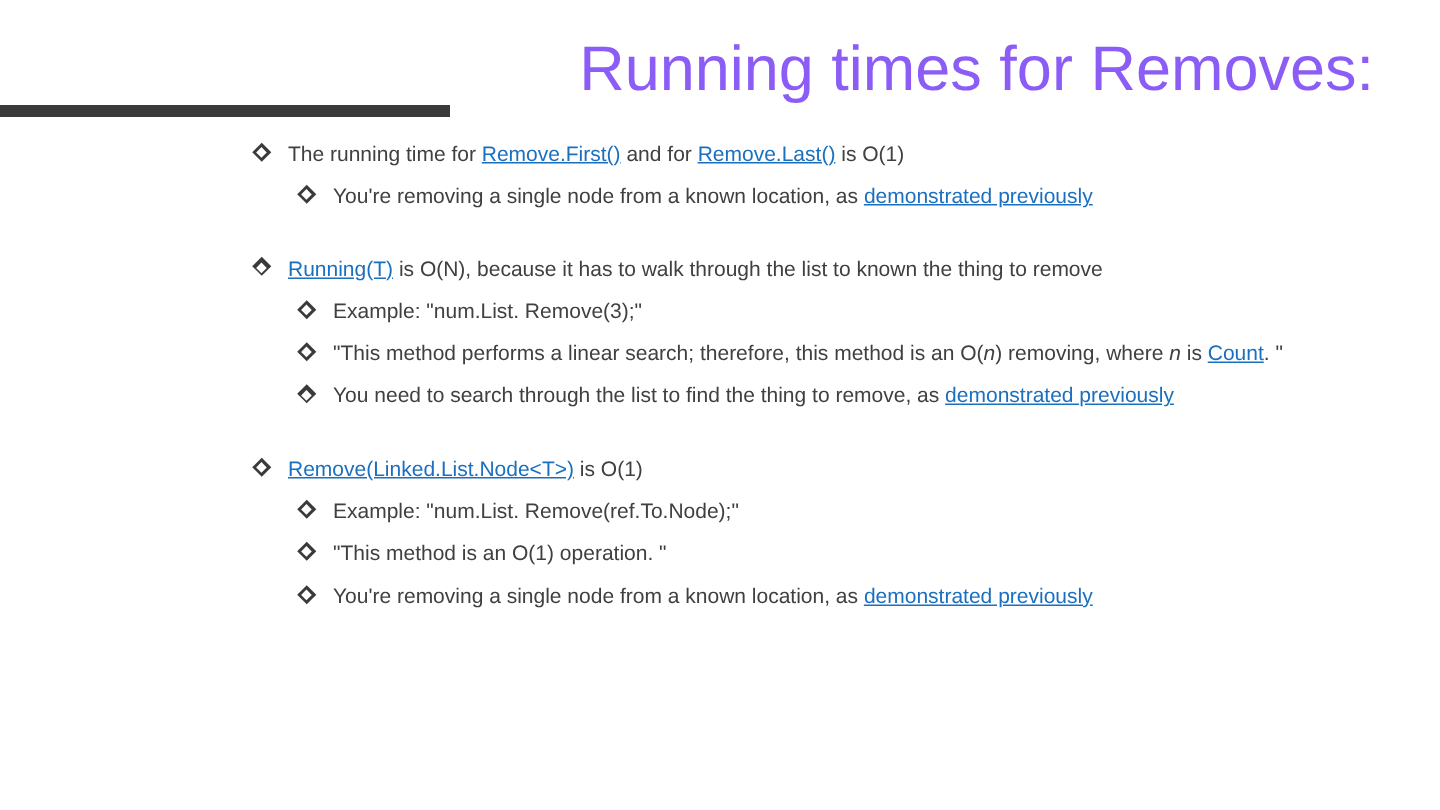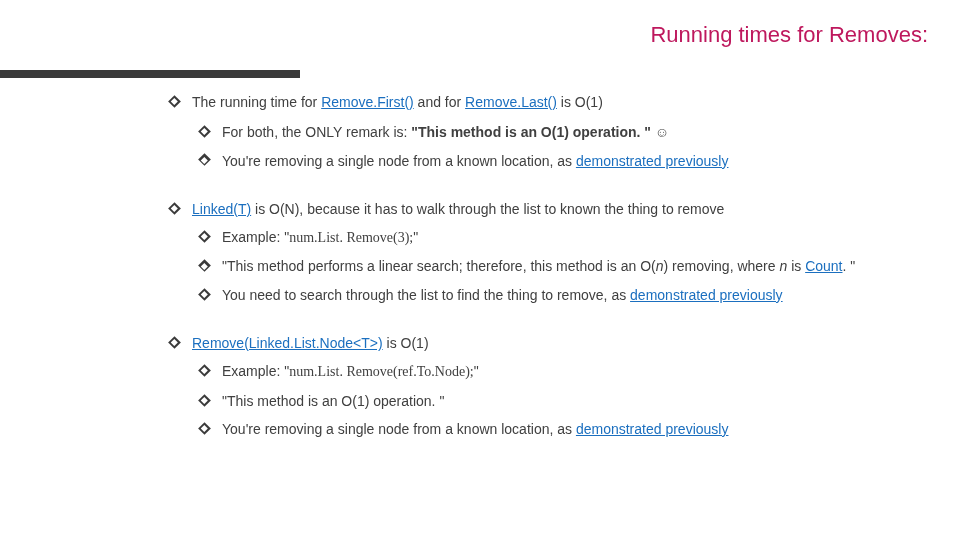--- a/index.html
+++ b/index.html
@@ -17,23 +17,23 @@
     width: 960px;
     height: 540px;
     box-sizing: border-box;
   }
   .title {
     position: absolute;
     top: 22px;
     left: 0;
     right: 0;
     text-align: right;
-    padding-right: 32px;
-    font-size: 22px;
-    color: #be185d;
+    padding-right: 44px;
+    font-size: 42px;
+    color: #8b5cf6;
     font-weight: 400;
   }
   .underline-bar {
     position: absolute;
     top: 70px;
     left: 0;
     width: 300px;
     height: 8px;
     background: #3a3a3a;
   }
@@ -75,45 +75,42 @@
     height: 4.6px;
     background: #ffffff;
     transform: rotate(45deg);
   }
   .link {
     color: #1b6fbf;
     text-decoration: underline;
   }
   .bold { font-weight: bold; }
   .ital { font-style: italic; }
-  .code { font-family: Liberation Serif, serif; }
+  .code { font-family: Liberation Sans, sans-serif; }
   .gap-lg { margin-top: 28px; }
   .gap-md { margin-top: 10px; }
 </style>
 </head>
 <body>
 <div class="slide">
 
 <div class="title">Running times for Removes:</div>
 <div class="underline-bar"></div>
 
 <div class="body">
 
   <div class="b1">
     <span>The running time for </span><span class="link">Remove.First()</span><span> and for </span><span class="link">Remove.Last()</span><span> is O(1)</span>
   </div>
-  <div class="b2 gap-md">
-    <span>For both, the ONLY remark is: </span><span class="bold">"This method is an O(1) operation. "</span><span> ☺</span>
-  </div>
   <div class="b2">
     <span>You're removing a single node from a known location, as </span><span class="link">demonstrated previously</span>
   </div>
 
   <div class="b1 gap-lg">
-    <span class="link">Linked(T)</span><span> is O(N), because it has to walk through the list to known the thing to remove</span>
+    <span class="link">Running(T)</span><span> is O(N), because it has to walk through the list to known the thing to remove</span>
   </div>
   <div class="b2">
     <span>Example: "</span><span class="code">num.List. Remove(3);</span><span>"</span>
   </div>
   <div class="b2">
     <span>"This method performs a linear search; therefore, this method is an O(</span><span class="ital">n</span><span>) removing, where </span><span class="ital">n</span><span> is </span><span class="link">Count</span><span>. "</span>
   </div>
   <div class="b2">
     <span>You need to search through the list to find the thing to remove, as </span><span class="link">demonstrated previously</span>
   </div>

